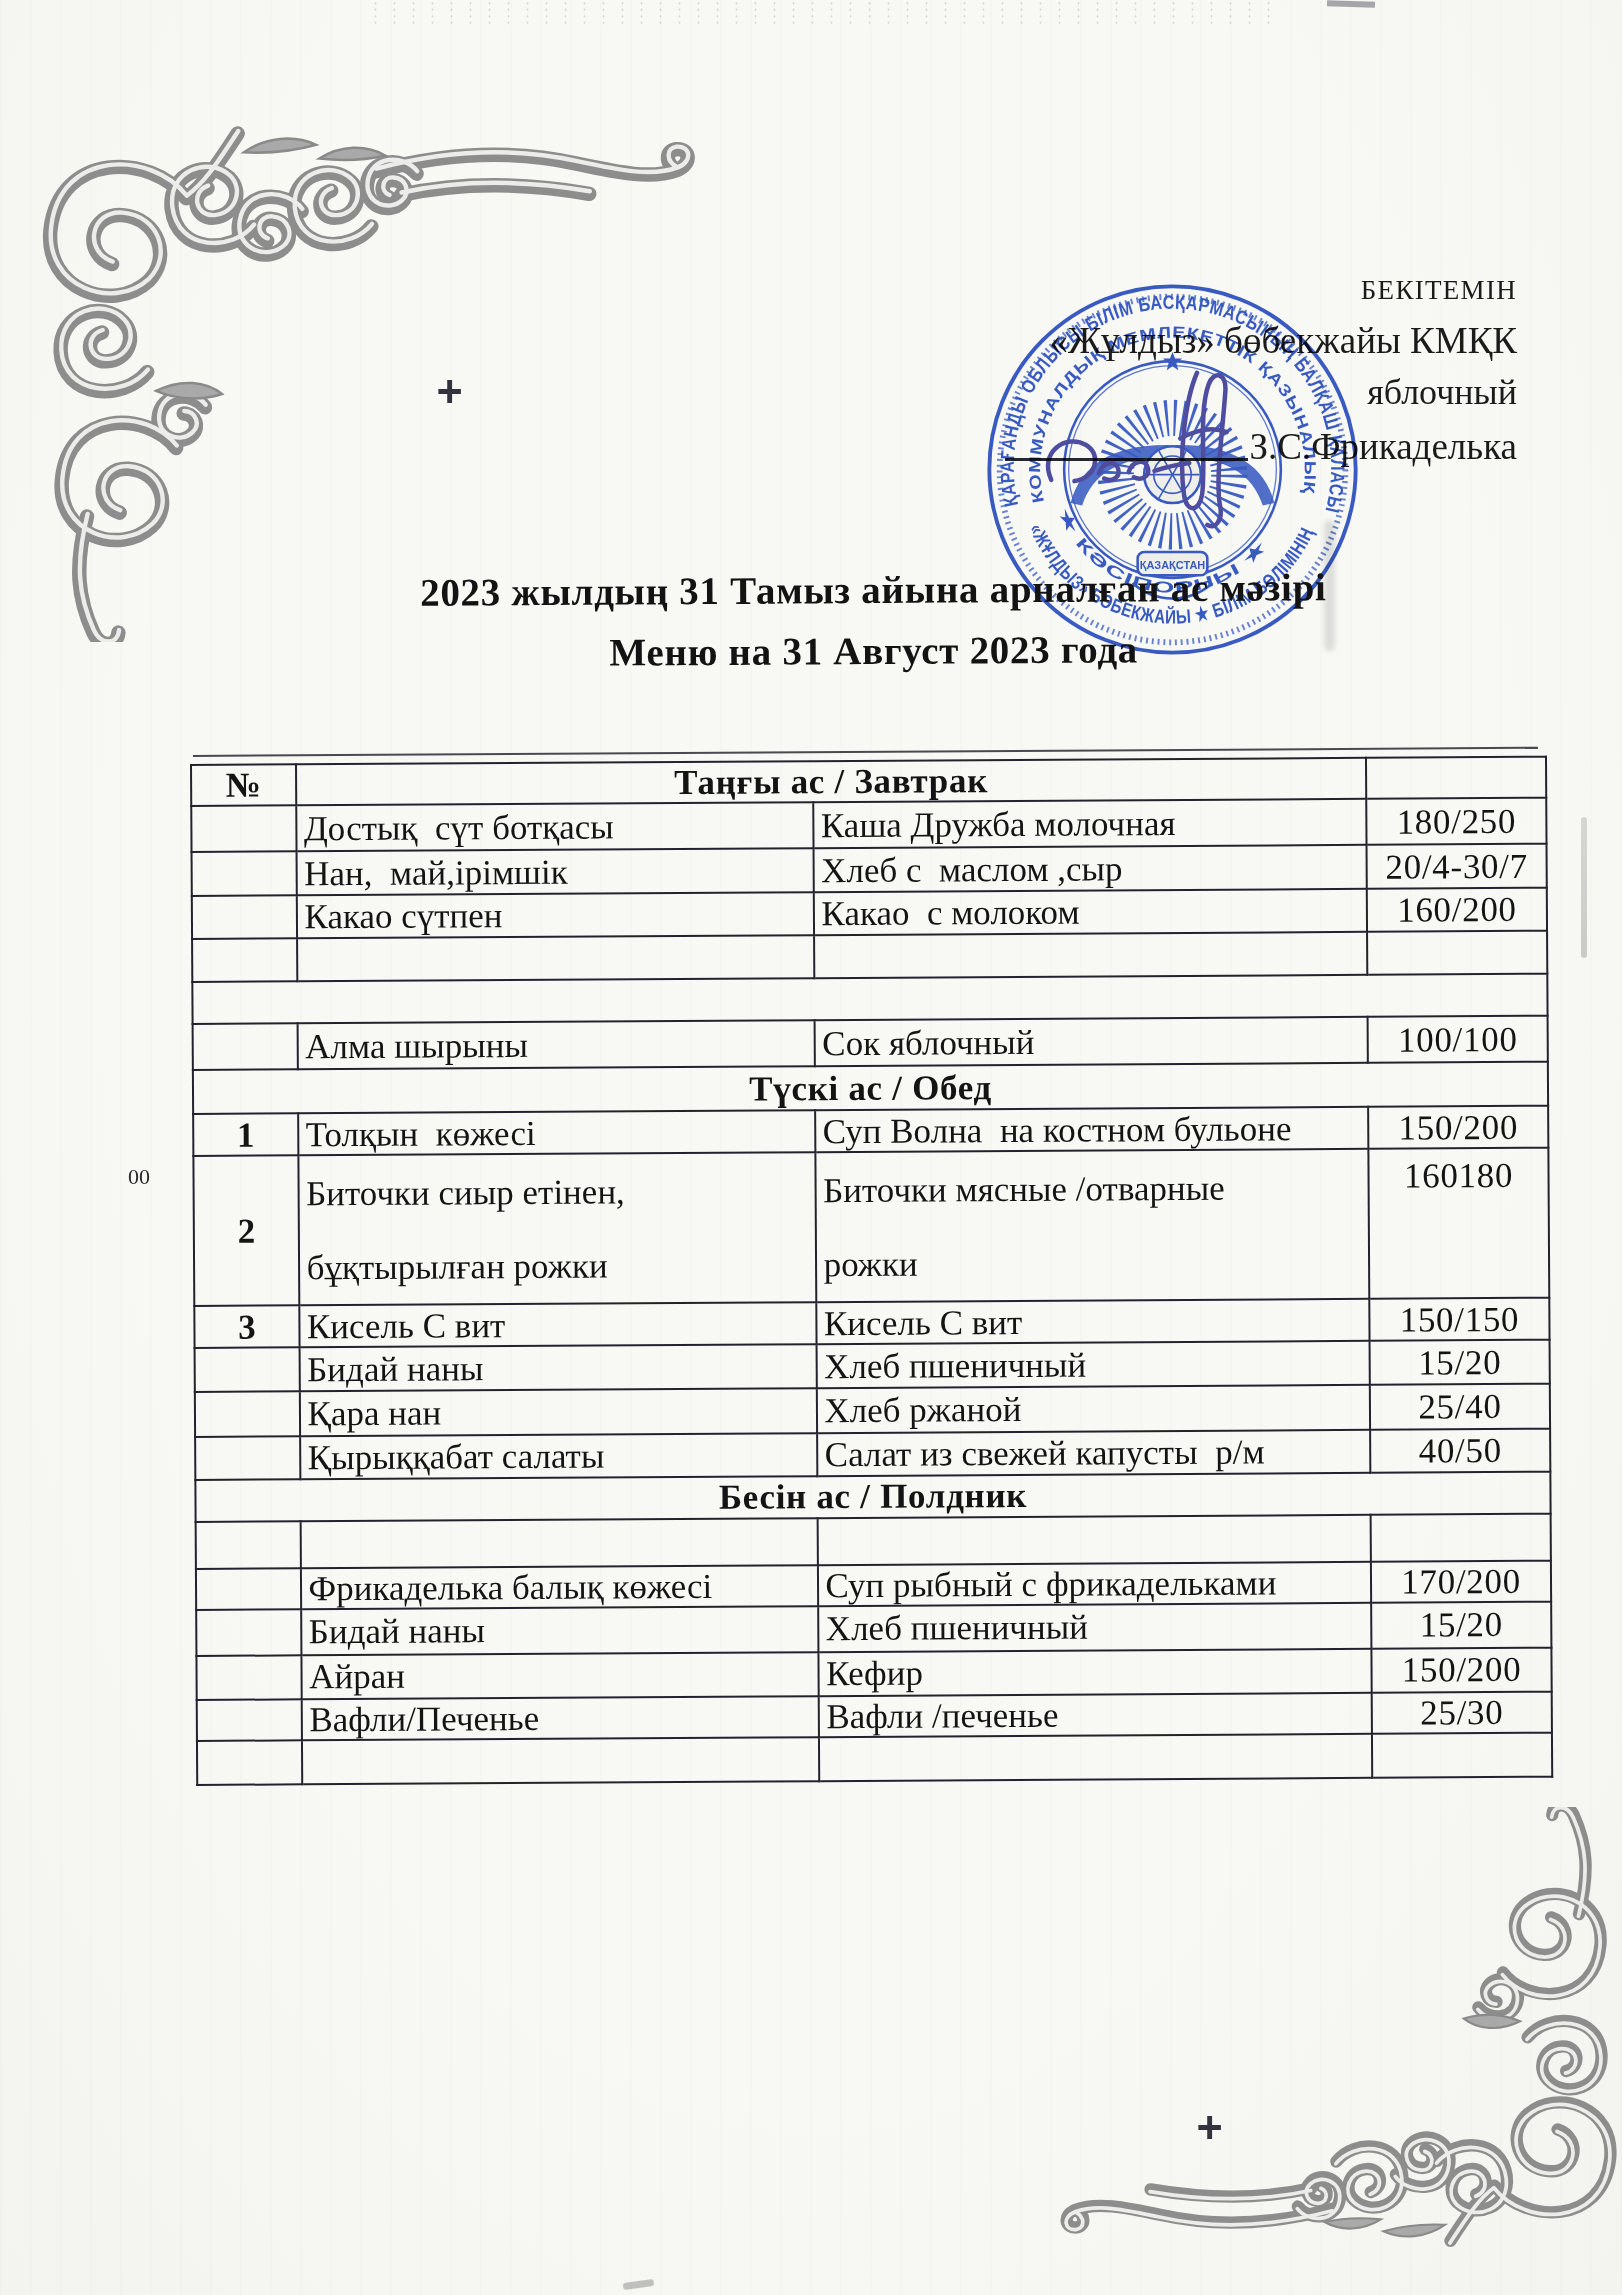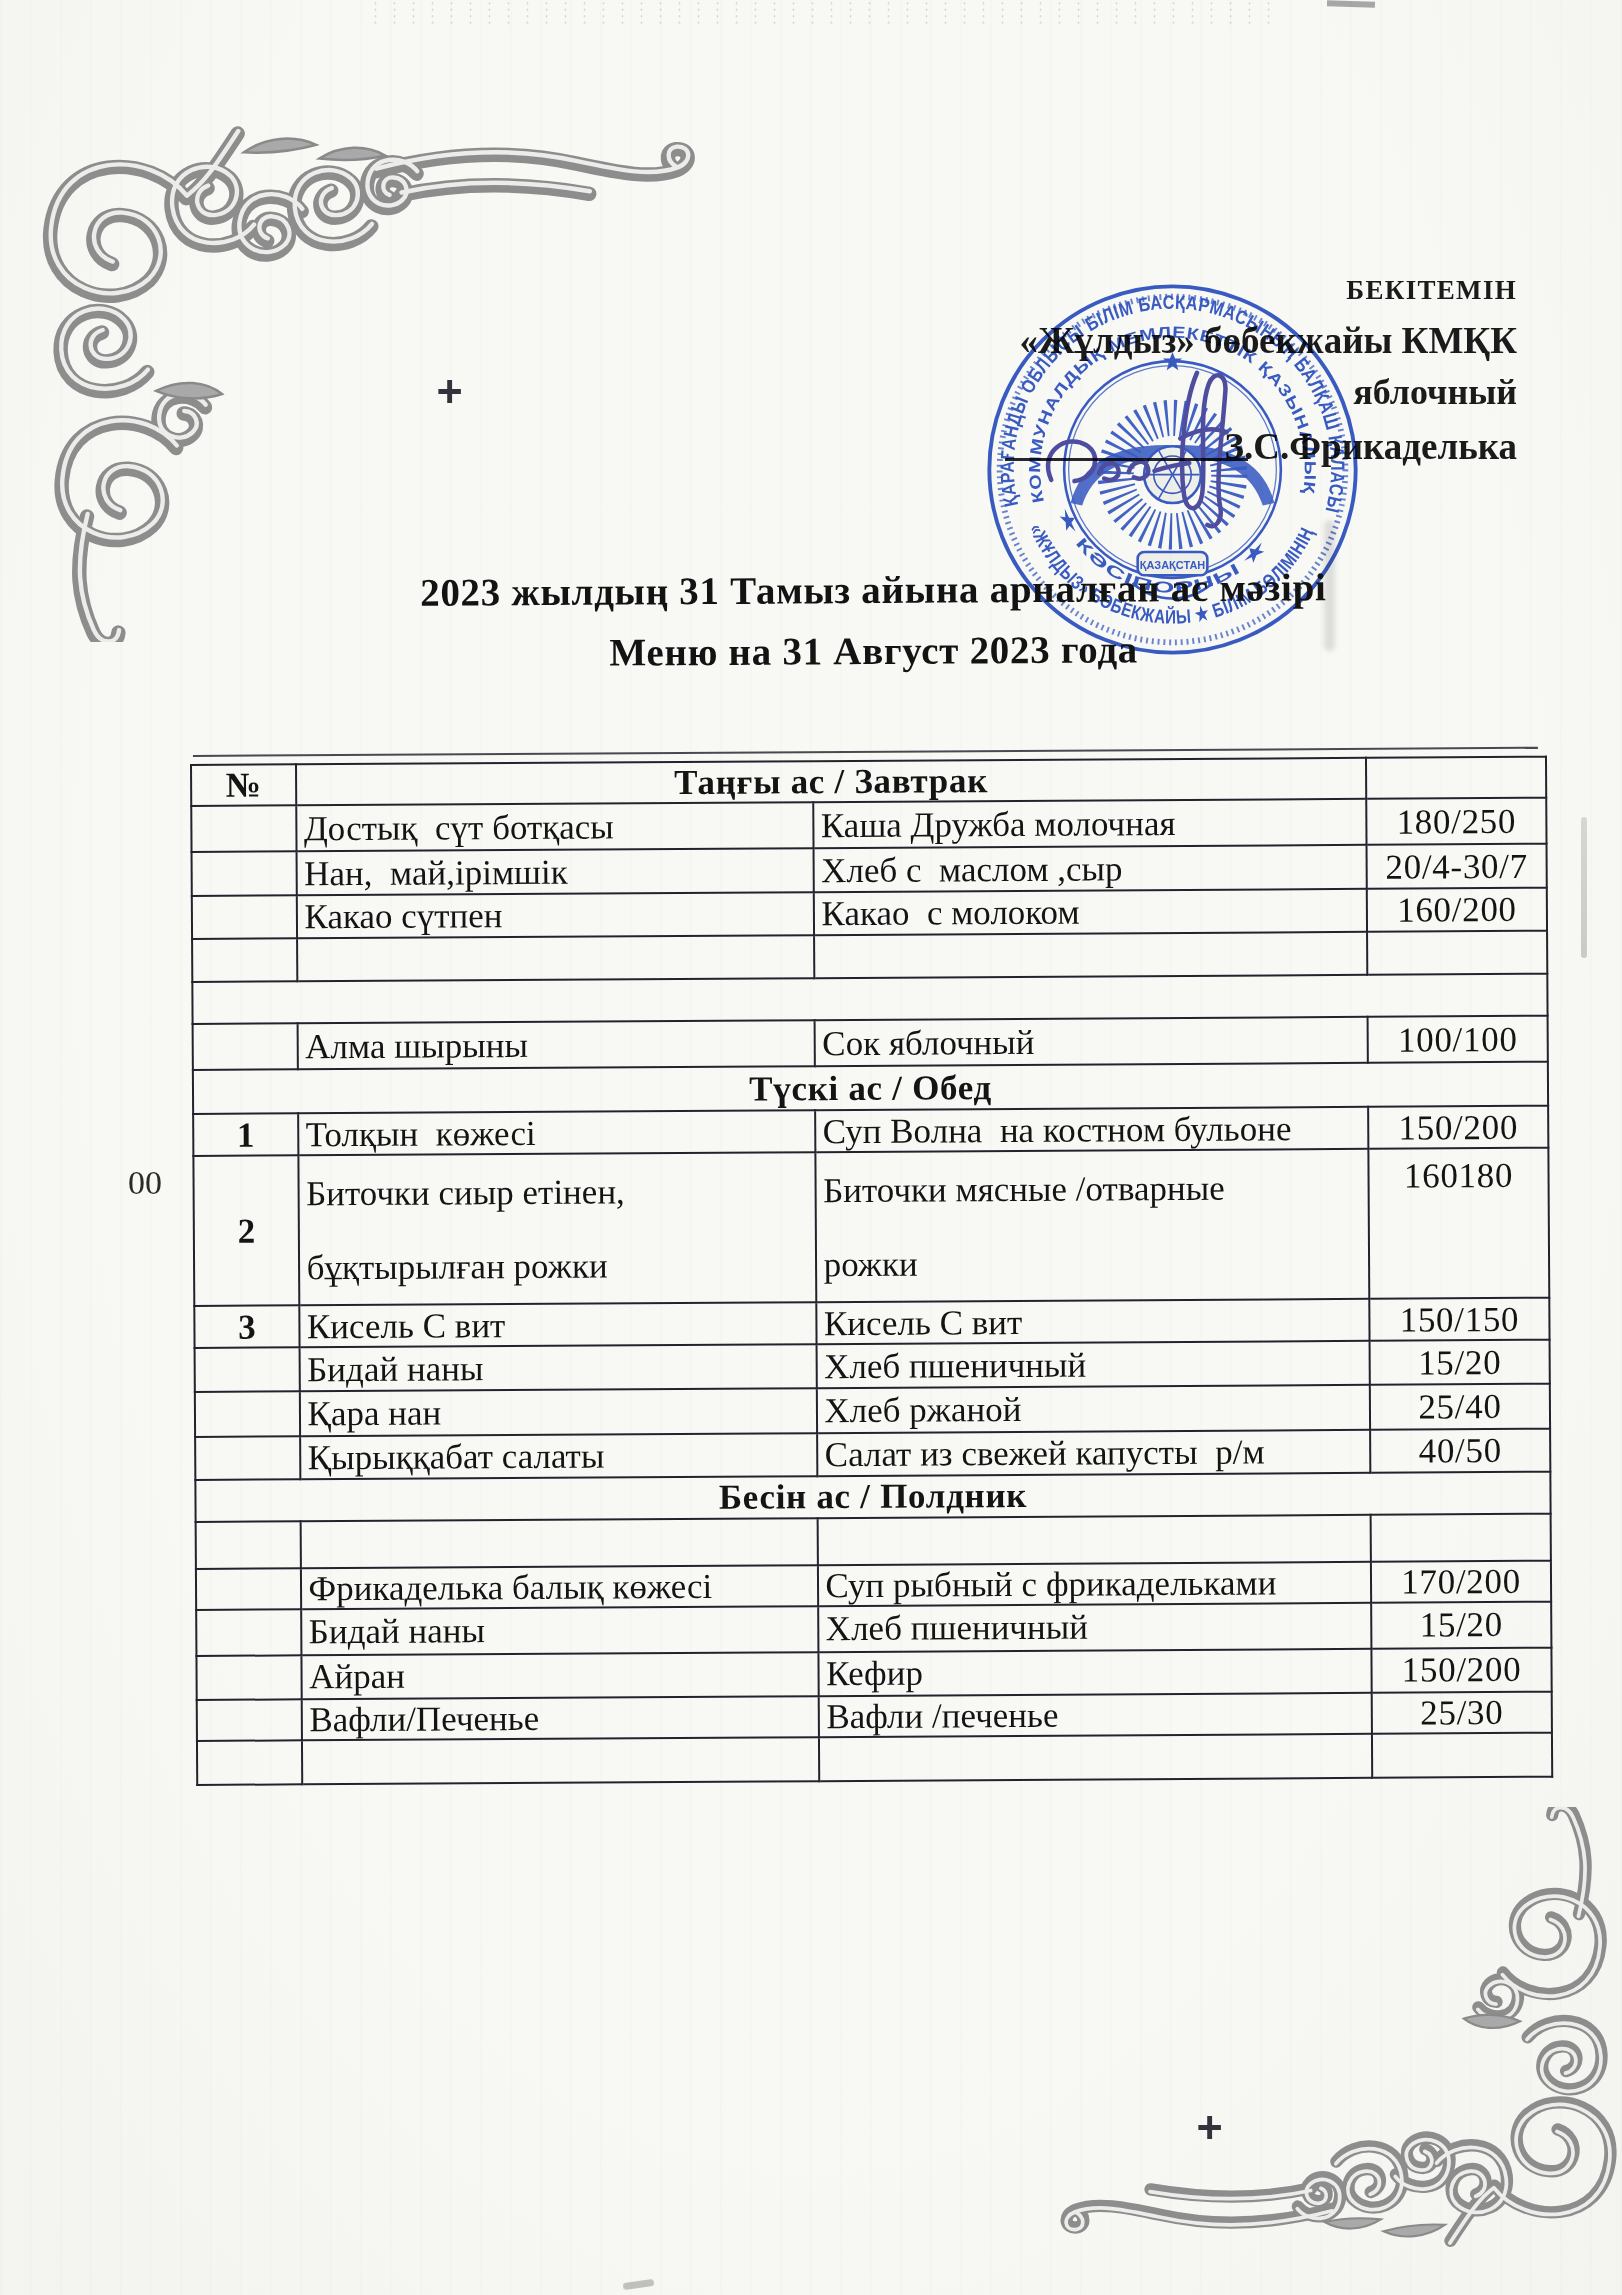--- a/index.html
+++ b/index.html
@@ -5,39 +5,39 @@
   html,body{margin:0;padding:0;background:#e9e9e7;}
   .page{
     position:relative; width:1623px; height:2295px; overflow:hidden;
     background:
       repeating-linear-gradient(90deg, rgba(0,0,0,0.013) 0 2px, rgba(0,0,0,0) 2px 30px),
       radial-gradient(ellipse at 50% 40%, #f8f8f5 60%, #f3f3ef 100%);
     font-family:"Liberation Serif","DejaVu Serif",serif;
     color:#171717;
   }
   
-  .appr{position:absolute; right:106px; white-space:nowrap; color:#1b1b1b;font-weight:bold;}
+  .appr{position:absolute; right:106px; white-space:nowrap; color:#1b1b1b;}
   .appr.l1{top:275px; font-size:27px; letter-spacing:1.3px;}
   .appr.l2{top:319px; font-size:37px;}
   .appr.l3{top:371px; font-size:36px;}
   .appr.l4{top:425px; font-size:37px;}
   .sig-underline{position:absolute; left:1005px; top:458px; width:243px; height:2.6px; background:#26262e;}
   
   .title-wrap{position:absolute; left:157px; top:567px; width:1433px; text-align:center;
     transform:rotate(-0.35deg); font-weight:bold; color:#131313;}
   .title-line1{font-size:39px; letter-spacing:0.7px;}
   .title-line2{font-size:39px; margin-top:15.7px; letter-spacing:0.7px;}
   
   .stamp{position:absolute; left:979px; top:276px; width:387px; height:387px;
     mix-blend-mode:multiply; opacity:.93;}
   
   .plus{position:absolute; font-family:"DejaVu Sans Mono",monospace; font-weight:bold; color:#33333d;}
   .plus.top{left:437px; top:366px; font-size:42px;}
   .plus.bottom{left:1197px; top:2102px; font-size:42px;}
-  .margin-note{position:absolute; left:128px; top:1164px; font-size:34px; color:#2a2a2a;}
+  .margin-note{position:absolute; left:128px; top:1164px; font-size:22px; color:#2a2a2a;}
   
   .menu-wrap{position:absolute; left:190px; top:764px; width:1355px; transform:rotate(-0.35deg);
     transform-origin:0 0;}
   .pre-top-line{position:absolute; left:2.6px; top:-9.2px; width:1345px; height:2px; background:#2a2a35; opacity:.85;}
   table.menu{border-collapse:collapse; table-layout:fixed; width:1355px; font-size:35px; color:#141414;}
   table.menu td{border:2px solid #23232e; vertical-align:middle; padding:0 6.5px;
     white-space:pre-wrap; overflow:hidden; line-height:1.12;}
   table.menu{border:2.6px solid #23232e;}
   td.c-num{text-align:center; font-weight:bold; padding:0 2.6px;}
   td.c-kz{padding-left:19.6px;}

